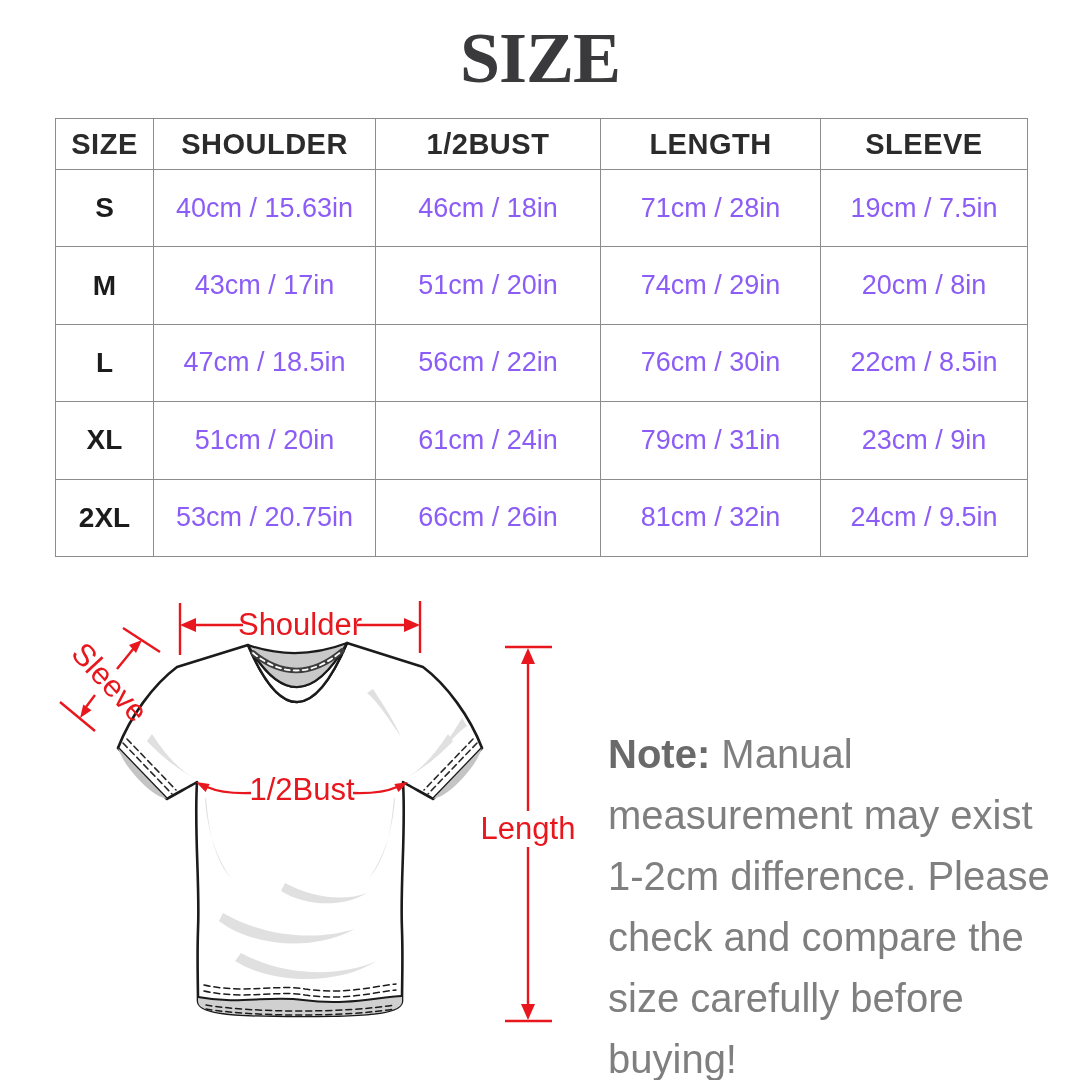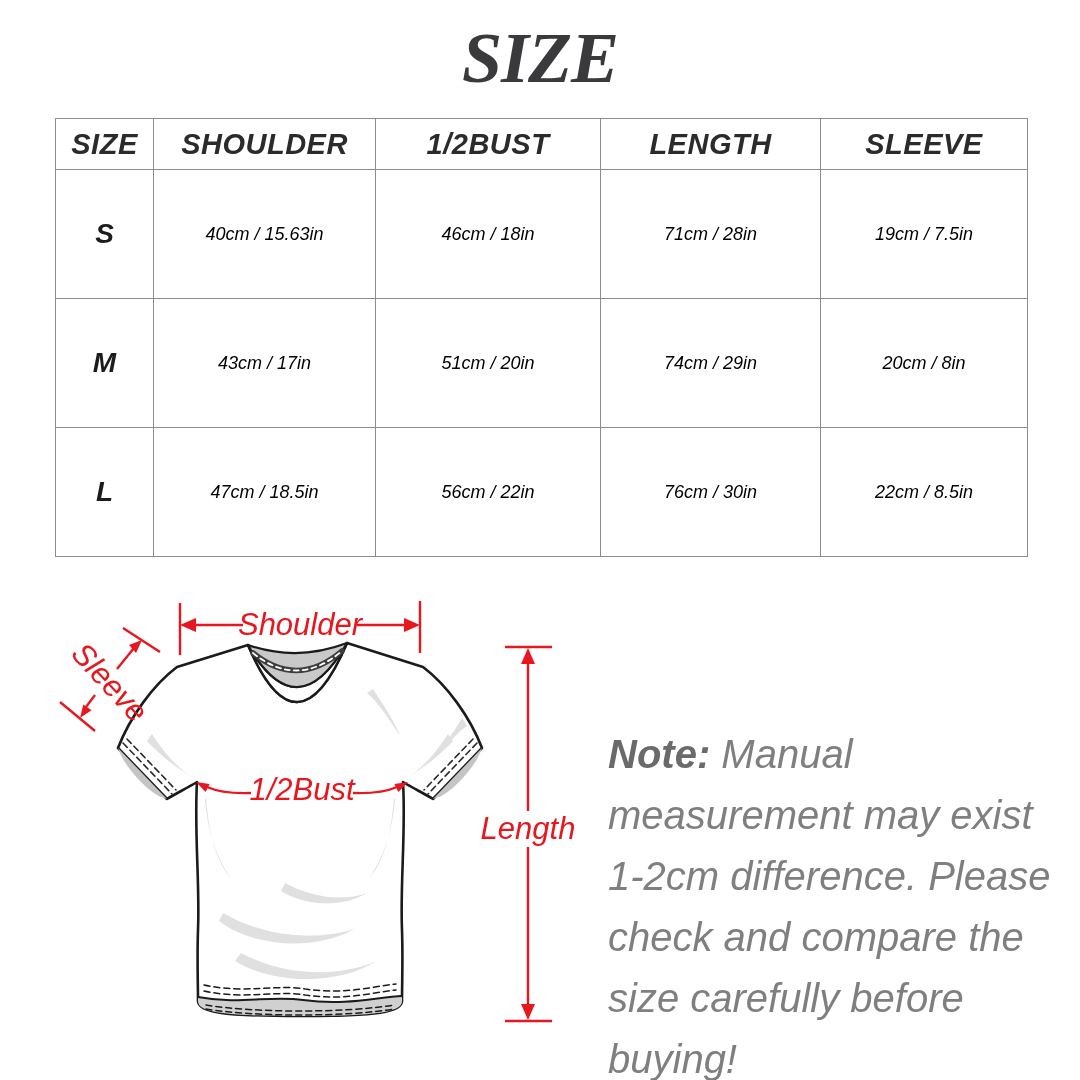--- a/index.html
+++ b/index.html
@@ -1,35 +1,35 @@
 <!DOCTYPE html>
 <html><head>
 <meta charset="utf-8">
 <style>
   html,body{margin:0;padding:0;}
   body{
     width:1080px;height:1080px;background:#ffffff;position:relative;overflow:hidden;
     font-family:"Liberation Sans",sans-serif;
   }
-  .page{position:absolute;inset:0;font-style:italic;}
+  .page{position:absolute;inset:0;}
   .title{
     position:absolute;top:22px;left:0;width:100%;text-align:center;
     font-family:"Liberation Serif",serif;font-weight:700;font-size:72px;
     color:#3a3a3c;letter-spacing:-1px;line-height:1;
   }
   table.size-table{
     position:absolute;left:55px;top:118px;width:972px;height:439px;
     border-collapse:collapse;table-layout:fixed;
   }
   .size-table th,.size-table td{
     border:1px solid #8c8c8c;text-align:center;vertical-align:middle;padding:0;
     white-space:nowrap;overflow:hidden;
   }
   .size-table th{font-size:29px;font-weight:700;color:#2b2b2b;letter-spacing:0.5px;height:50px;}
-  .size-table td{font-size:18px;color:#000000;}
+  .size-table td{font-size:27px;color:#8b5cf6;}
   .size-table td.size-col{font-size:28px;font-weight:700;color:#1c1c1c;}
   .diagram{position:absolute;left:55px;top:585px;width:530px;height:490px;}
   .diagram text{font-family:"Liberation Sans",sans-serif;font-size:31px;}
   .note{
     position:absolute;left:608px;top:724px;width:446px;
     font-size:40px;line-height:61px;color:#7f7f7f;
   }
   .note .note-label{font-weight:700;color:#6a6a6a;}
 </style>
 </head>
@@ -70,20 +70,34 @@
         <td>51cm / 20in</td>
         <td>74cm / 29in</td>
         <td>20cm / 8in</td>
       </tr>
       <tr>
         <td class="size-col">L</td>
         <td>47cm / 18.5in</td>
         <td>56cm / 22in</td>
         <td>76cm / 30in</td>
         <td>22cm / 8.5in</td>
+      </tr>
+      <tr>
+        <td class="size-col">XL</td>
+        <td>51cm / 20in</td>
+        <td>61cm / 24in</td>
+        <td>79cm / 31in</td>
+        <td>23cm / 9in</td>
+      </tr>
+      <tr>
+        <td class="size-col">2XL</td>
+        <td>53cm / 20.75in</td>
+        <td>66cm / 26in</td>
+        <td>81cm / 32in</td>
+        <td>24cm / 9.5in</td>
       </tr>
     </tbody>
   </table>
 
   <svg class="diagram" viewBox="0 0 530 490">
 
     <g stroke-linejoin="round" stroke-linecap="round">
       <path fill="#ffffff" stroke="#1b1b1b" stroke-width="2.6" d="M193,60 L122,82 C98,100 75,132 63,163 L112,214 C122,208 132,203 142,197
            C139,245 145,300 143,345 C142,375 143,398 143,416
            C143,427 167,431 245,431 C323,431 347,427 347,416

